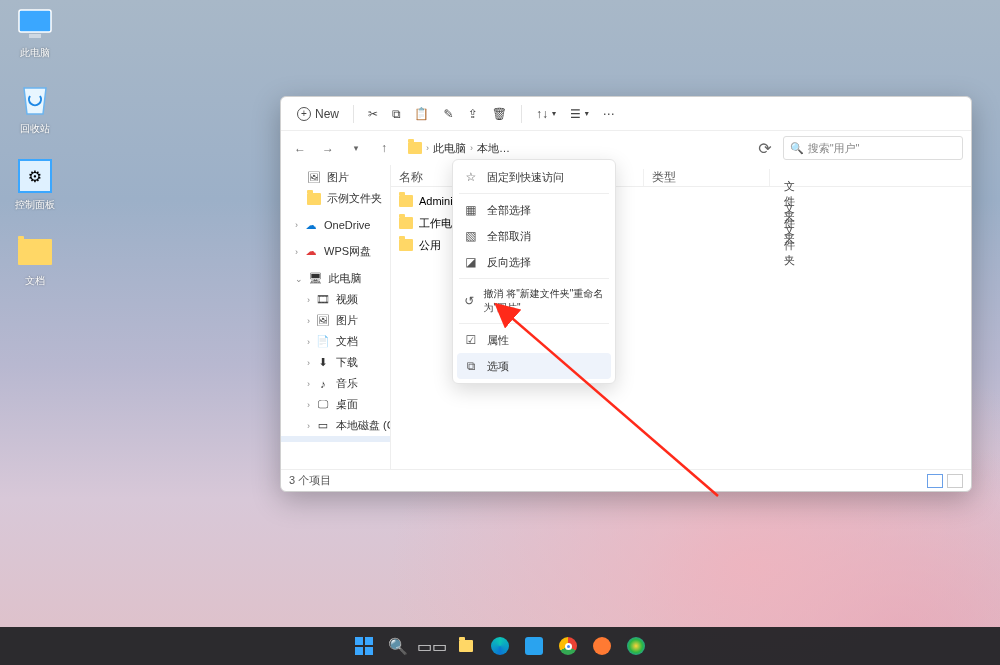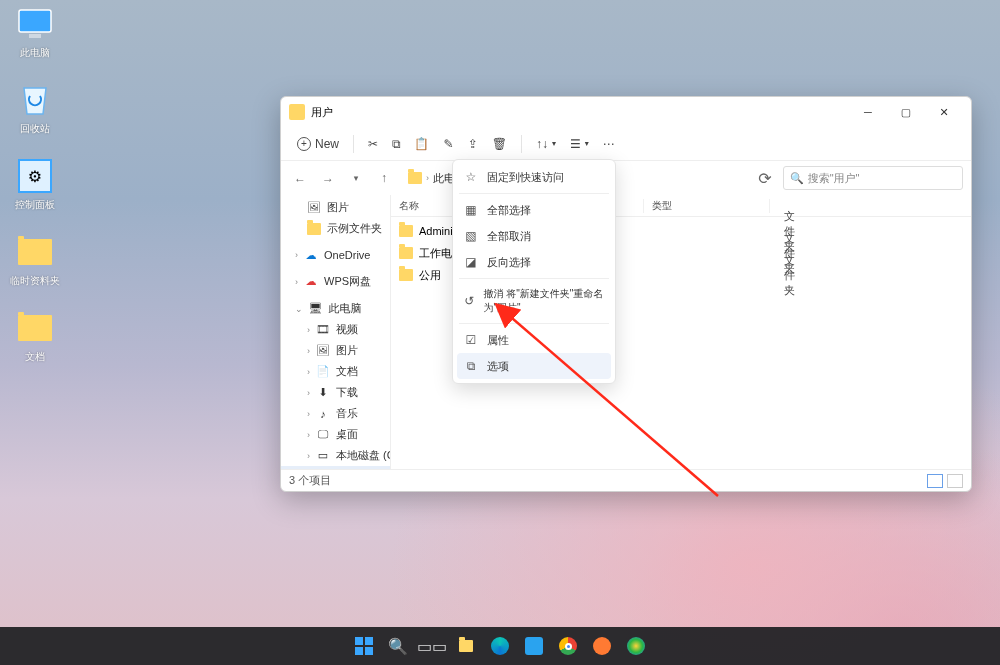--- a/index.html
+++ b/index.html
@@ -53,21 +53,21 @@
 
   .body { flex:1; display:flex; min-height:0; }
   .sidebar { width:110px; border-right:1px solid #eee; overflow:auto; padding: 2px 0; font-size:11px; }
   .sb-item { display:flex; align-items:center; gap:6px; padding: 3px 6px 3px 14px; color:#333; white-space:nowrap; }
   .sb-item.child { padding-left: 26px; }
   .sb-item.sel { background:#e6eef9; }
   .sb-sep { height:6px; }
   .sb-ico { width:14px; height:14px; flex:0 0 14px; display:flex; align-items:center; justify-content:center; }
 
   .content { flex:1; display:flex; flex-direction:column; min-width:0; }
-  .col-headers { height:22px; display:flex; align-items:center; font-size:10px; color:#555; border-bottom:1px solid #eee; }
+  .col-headers { height:22px; display:flex; align-items:flex-end; font-size:12px; color:#555; border-bottom:1px solid #eee; }
   .col-headers .col { padding:0 8px; border-right:1px solid #f0f0f0; }
   .col.name { width:253px; } .col.type { width:126px; } .col.size { flex:1; }
 
   .filelist { padding: 3px 0; font-size:11px; position:relative; }
   .filerow { display:flex; align-items:center; height:22px; }
   .filerow .fname { width:253px; padding-left:8px; display:flex; align-items:center; gap:6px; }
   .filerow .ftype { width:126px; color:#444; padding-left: 140px; text-align: right; } 
   .folder-ico { width:14px; height:12px; background:#ffd766; border-radius:1px; position:relative; }
   .folder-ico:before { content:""; position:absolute; top:-3px; left:0; width:6px; height:3px; background:#ffd766; border-radius:1px 1px 0 0; }
 
@@ -116,39 +116,25 @@
   <div class="dicon">
     <div class="ico">
         <div style="width:34px;height:34px;border:2px solid #3aa7ff;background:#dff1ff;display:flex;align-items:center;justify-content:center;font-size:16px;">⚙</div>
       </div>
     <div class="lbl">控制面板</div>
   </div>
   <div class="dicon">
     <div class="ico">
         <div class="folder-ico" style="width:34px;height:26px;"></div>
       </div>
-    <div class="lbl">临时资料夹</div>
-  </div>
-  <div class="dicon">
-    <div class="ico">
-        <div class="folder-ico" style="width:34px;height:26px;"></div>
-      </div>
     <div class="lbl">文档</div>
   </div>
 </div>
 
 <div class="window">
-  <div class="titlebar">
-    <div class="title-ico"></div>
-    <span>用户</span>
-    <div class="spacer"></div>
-    <div class="win-btn">─</div>
-    <div class="win-btn">▢</div>
-    <div class="win-btn">✕</div>
-  </div>
 
   <div class="toolbar">
     <div class="tbtn">
       <span style="width:14px;height:14px;border:1.2px solid #555;border-radius:50%;display:flex;align-items:center;justify-content:center;font-size:10px;line-height:1;">+</span>
       <span>New</span>
     </div>
     <div class="sep"></div>
     <div class="tbtn dim">
         <span>✂</span>
       </div>

